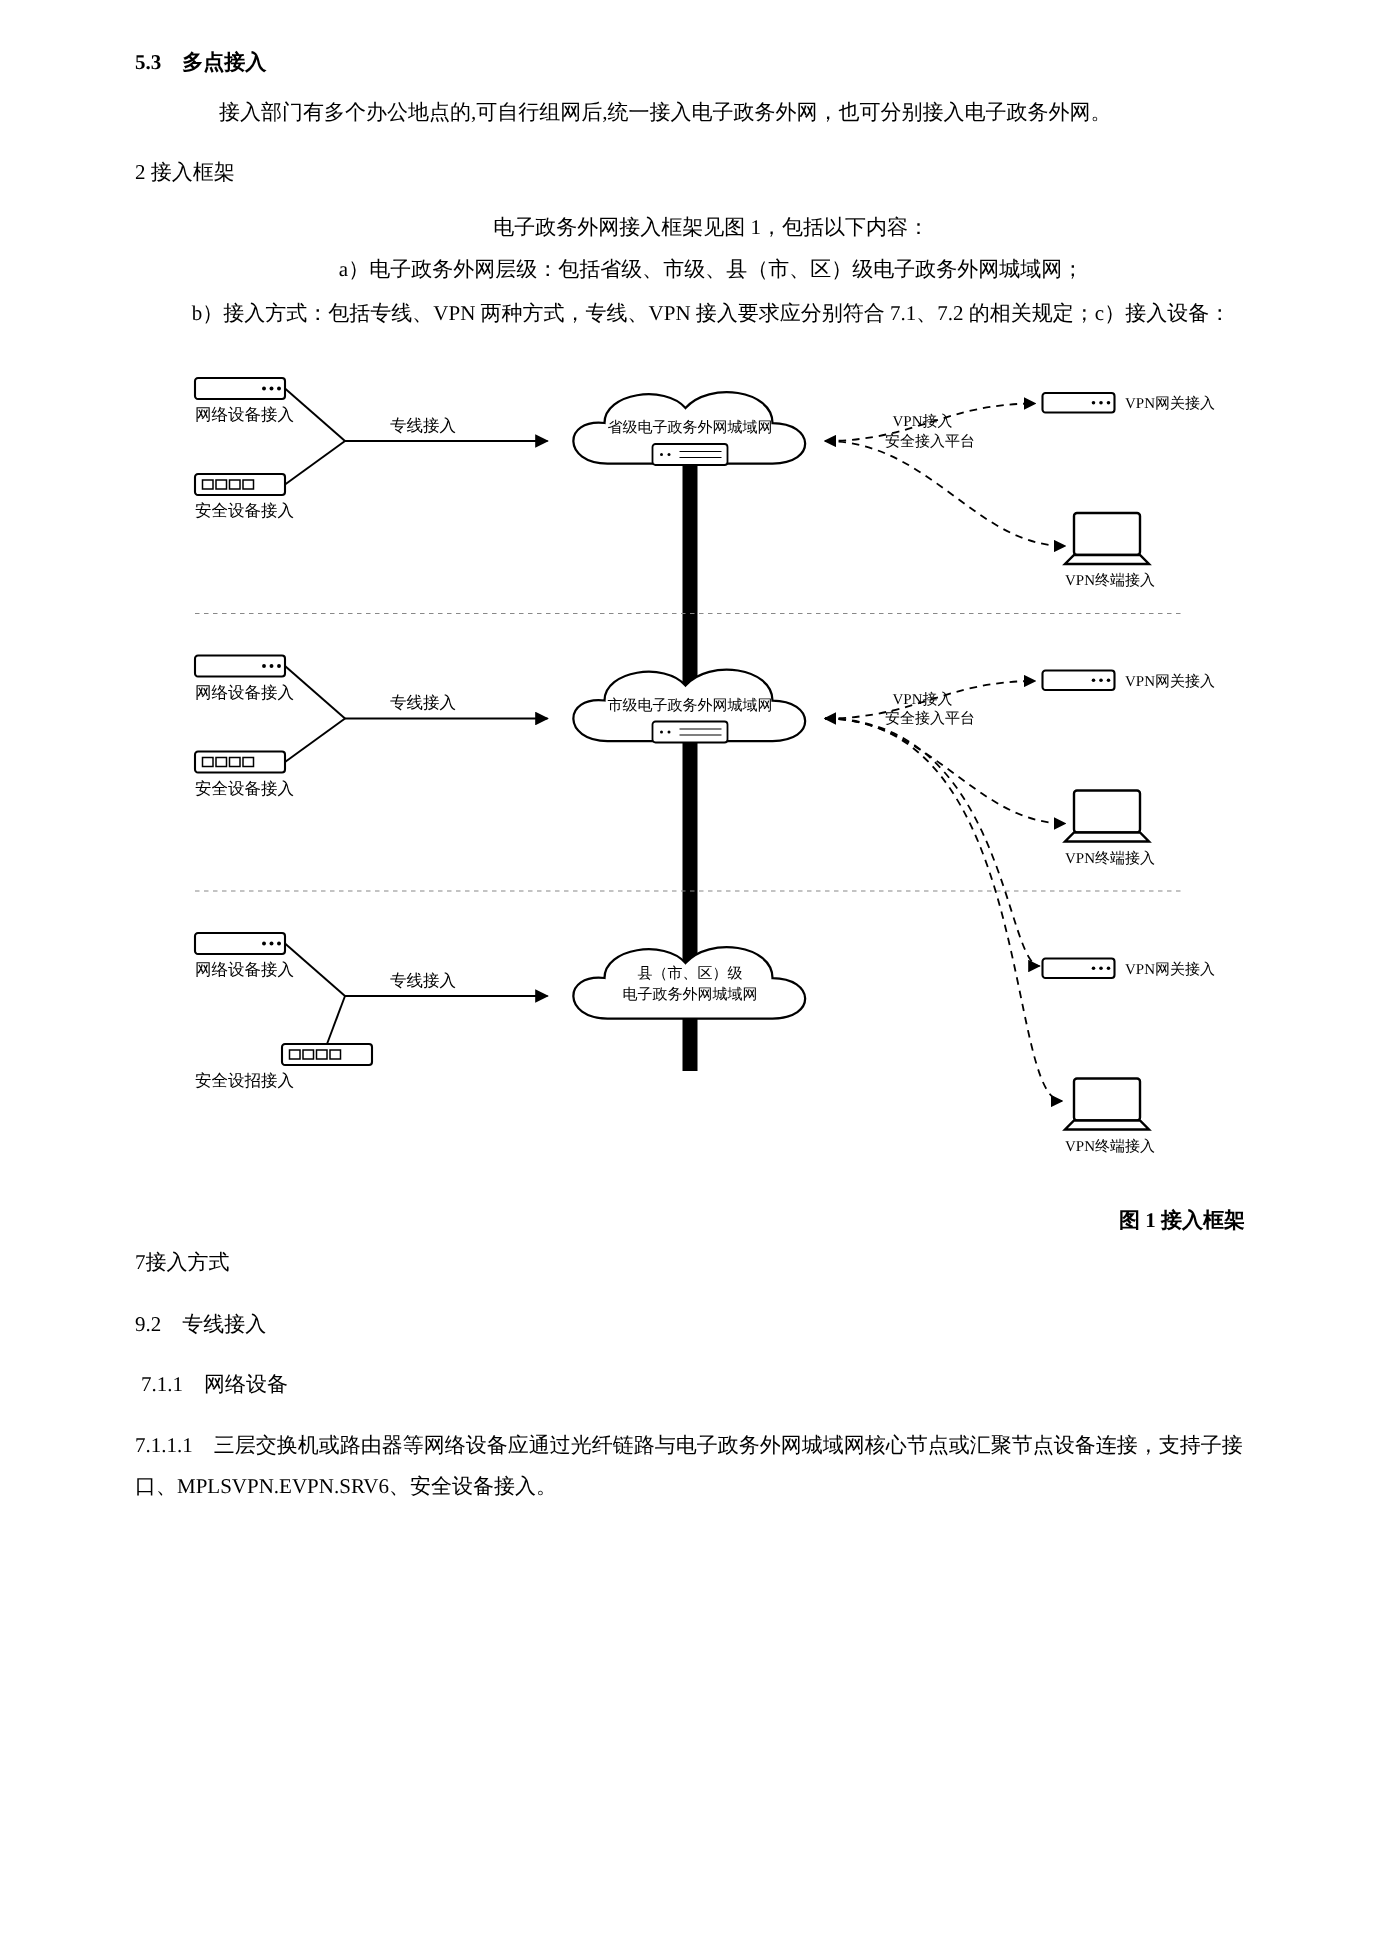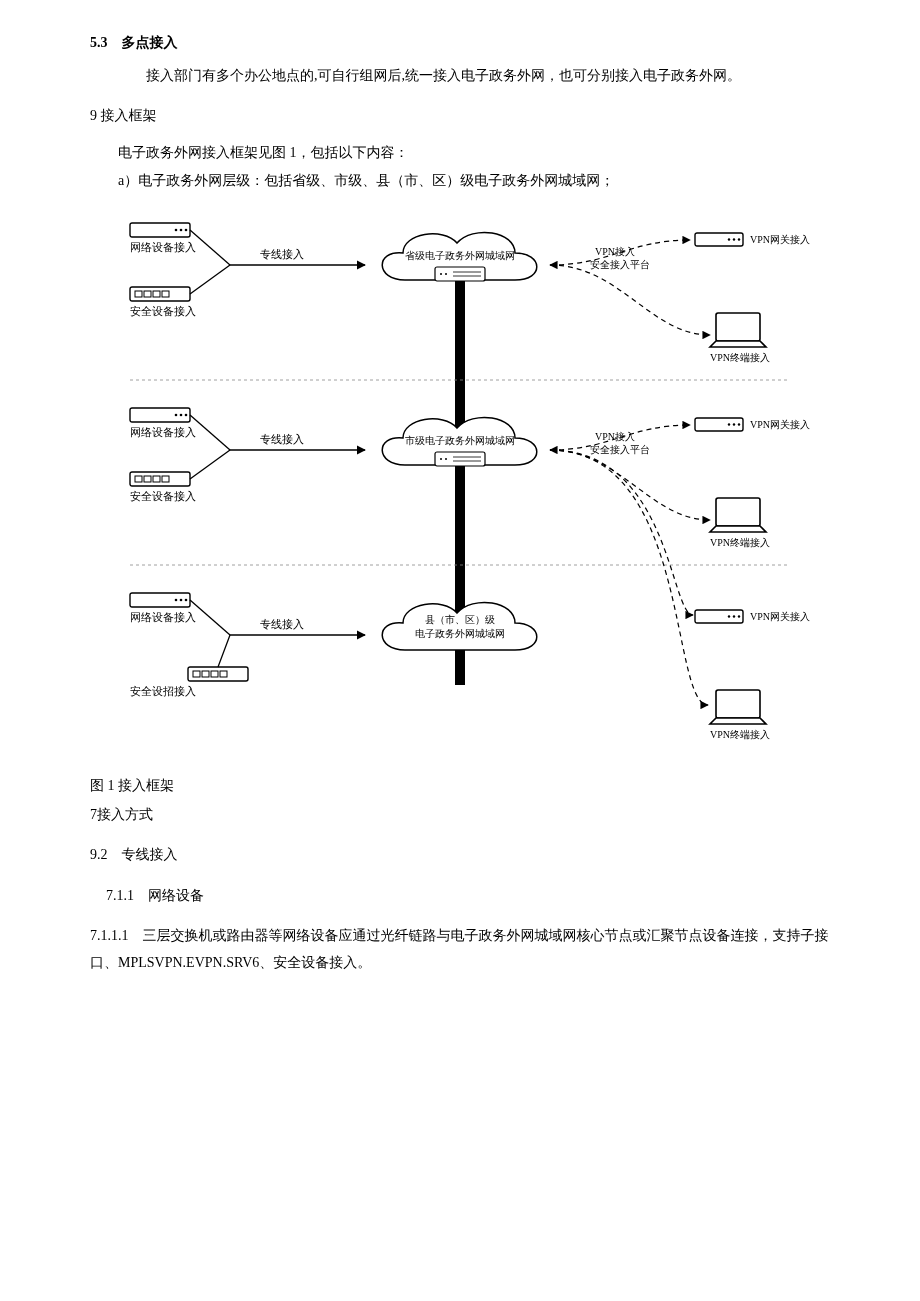--- a/index.html
+++ b/index.html
@@ -9,45 +9,46 @@
     color: #000;
     background: #fff;
     margin: 0;
     padding: 30px 90px 40px 90px;
   }
   .sec-num { display:inline-block; }
   .h-53 { margin-bottom: 6px; font-weight: bold; }
   .para-indent { text-indent: 2em; margin: 4px 0 14px 2em; }
   .h6 { margin: 6px 0 10px 0;}
   .block-indent { margin-left: 2em; }
-  .list-item { margin: 2px 0; }
+  .list-item { margin: 2px 0; text-align: center; }
   .sub-list { margin-left: 3.5em; text-indent: -2.3em; padding-left: 2.3em;}
   .sub-list .li { margin:2px 0; }
   .fig-wrap { margin: 10px auto 4px auto; text-align:left; }
-  .fig-caption { text-align:left; margin: 8px 0 2px 0;}
+  .fig-caption { text-align:right; margin: 8px 0 2px 0; font-weight: bold;}
   .h7 { margin: 0 0 14px 0;}
   .h71 { margin: 0 0 14px 0;}
-  .h711 { margin: 0 0 14px 16px;}
+  .h711 { margin: 0 0 14px 4px;}
   .h7111 { margin: 0 0 10px 0; line-height:1.9;}
   svg { display:block; margin: 0 auto; }
   .svglabel { font-family: "SimSun","宋体",serif; font-size:11px; fill:#000; }
   .svglabel-sm { font-family: "SimSun","宋体",serif; font-size:10px; fill:#000; }
 </style>
 </head>
 <body>
 
 <div class="h-53">
   <span class="sec-num">5.3</span> <span>多点接入</span>
 </div>
 <div class="para-indent">接入部门有多个办公地点的,可自行组网后,统一接入电子政务外网，也可分别接入电子政务外网。</div>
 
-<div class="h6">9 接入框架</div>
+<div class="h6">2 接入框架</div>
 <div class="block-indent">
   <div class="list-item">电子政务外网接入框架见图 1，包括以下内容：</div>
   <div class="list-item">a）电子政务外网层级：包括省级、市级、县（市、区）级电子政务外网城域网；</div>
+  <div class="list-item">b）接入方式：包括专线、VPN 两种方式，专线、VPN 接入要求应分别符合 7.1、7.2 的相关规定；c）接入设备：</div>
 </div>
 
 <div class="fig-wrap">
 <svg width="700" height="560" viewBox="0 0 700 560">
   <defs>
     <marker id="arrow" viewBox="0 0 10 10" refX="9" refY="5" markerWidth="7" markerHeight="7" orient="auto-start-reverse">
       <path d="M 0 0 L 10 5 L 0 10 z" fill="#000"></path>
     </marker>
     <g id="router">
       <rect x="0" y="0" width="60" height="14" rx="2" fill="#fff" stroke="#000" stroke-width="1.4"></rect>

